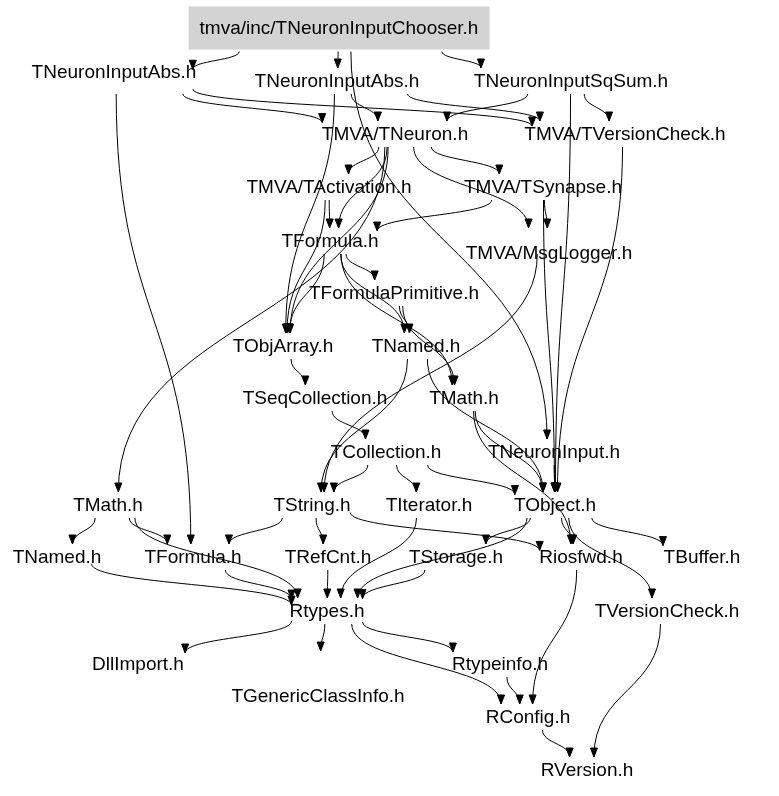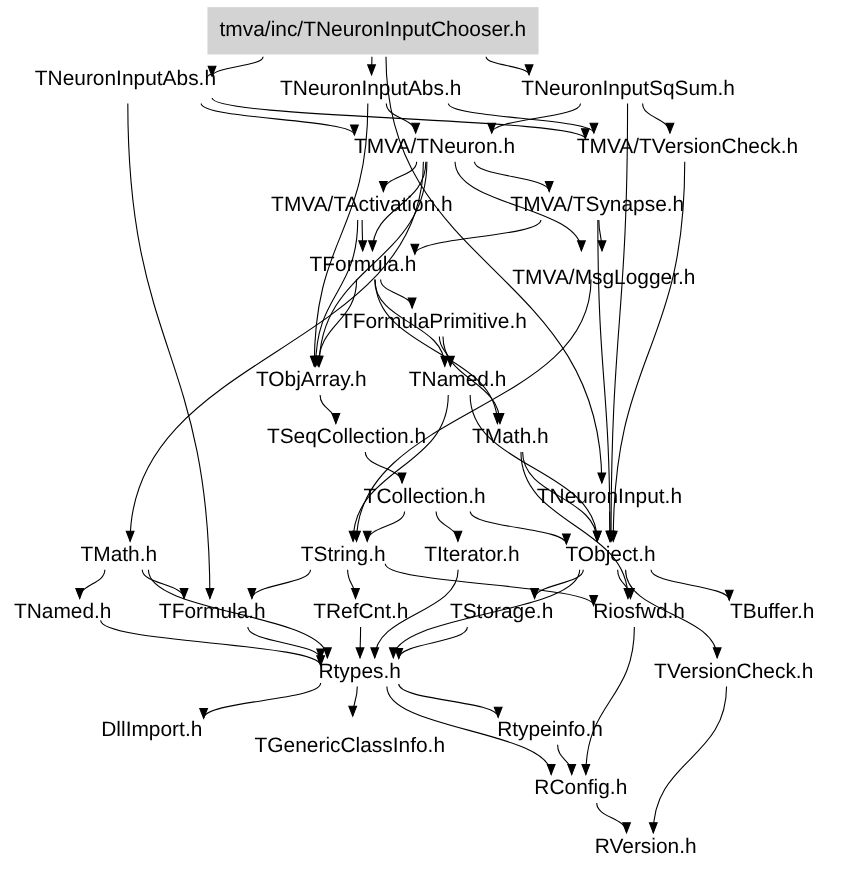--- a/index.html
+++ b/index.html
@@ -186,17 +186,17 @@
   <div class="node" style="left:555px;top:505px;">TObject.h</div>
   <div class="node" style="left:57px;top:557px;">TNamed.h</div>
   <div class="node" style="left:193px;top:557px;">TFormula.h</div>
   <div class="node" style="left:328px;top:557px;">TRefCnt.h</div>
   <div class="node" style="left:456px;top:557px;">TStorage.h</div>
   <div class="node" style="left:581px;top:557px;">Riosfwd.h</div>
   <div class="node" style="left:702px;top:557px;">TBuffer.h</div>
   <div class="node" style="left:667px;top:611px;">TVersionCheck.h</div>
   <div class="node" style="left:327px;top:611px;">Rtypes.h</div>
   <div class="node" style="left:138px;top:664px;">DllImport.h</div>
-  <div class="node" style="left:318px;top:679px;">TGenericClassInfo.h</div>
+  <div class="node" style="left:318px;top:696px;">TGenericClassInfo.h</div>
   <div class="node" style="left:500px;top:664px;">Rtypeinfo.h</div>
   <div class="node" style="left:528px;top:717px;">RConfig.h</div>
   <div class="node" style="left:587px;top:770px;">RVersion.h</div>
 </div>
 
 </body></html>

